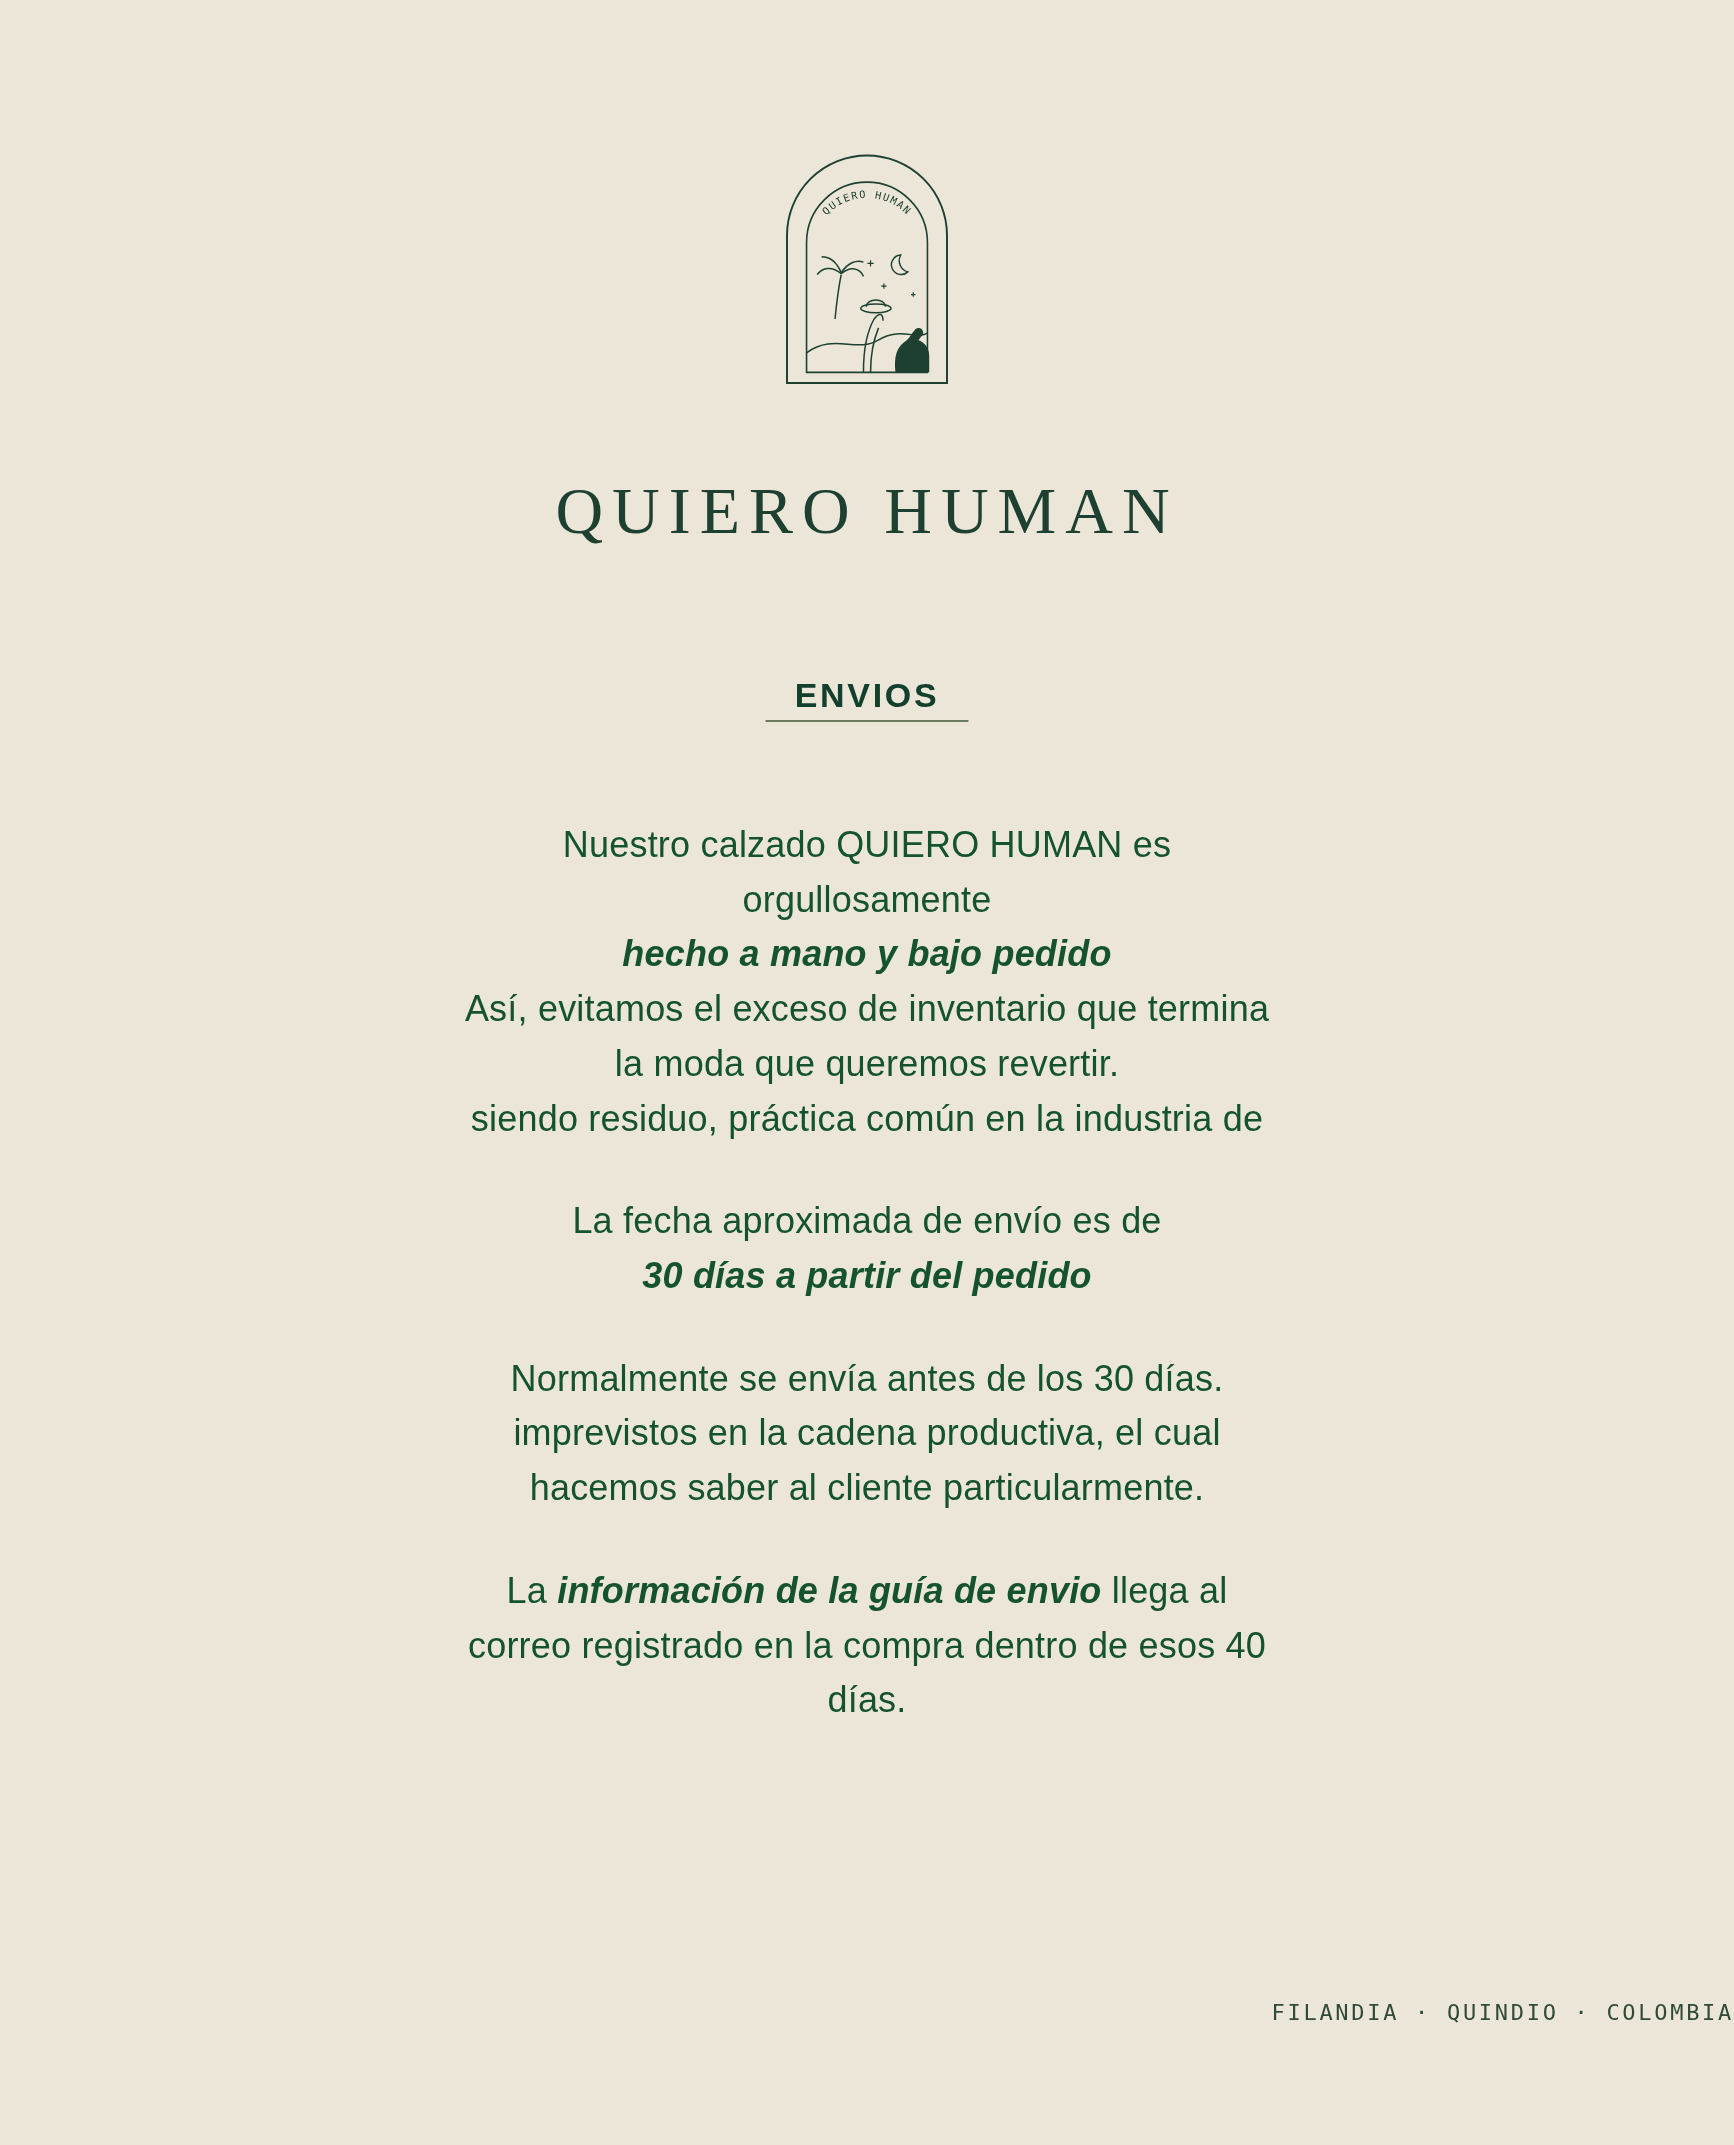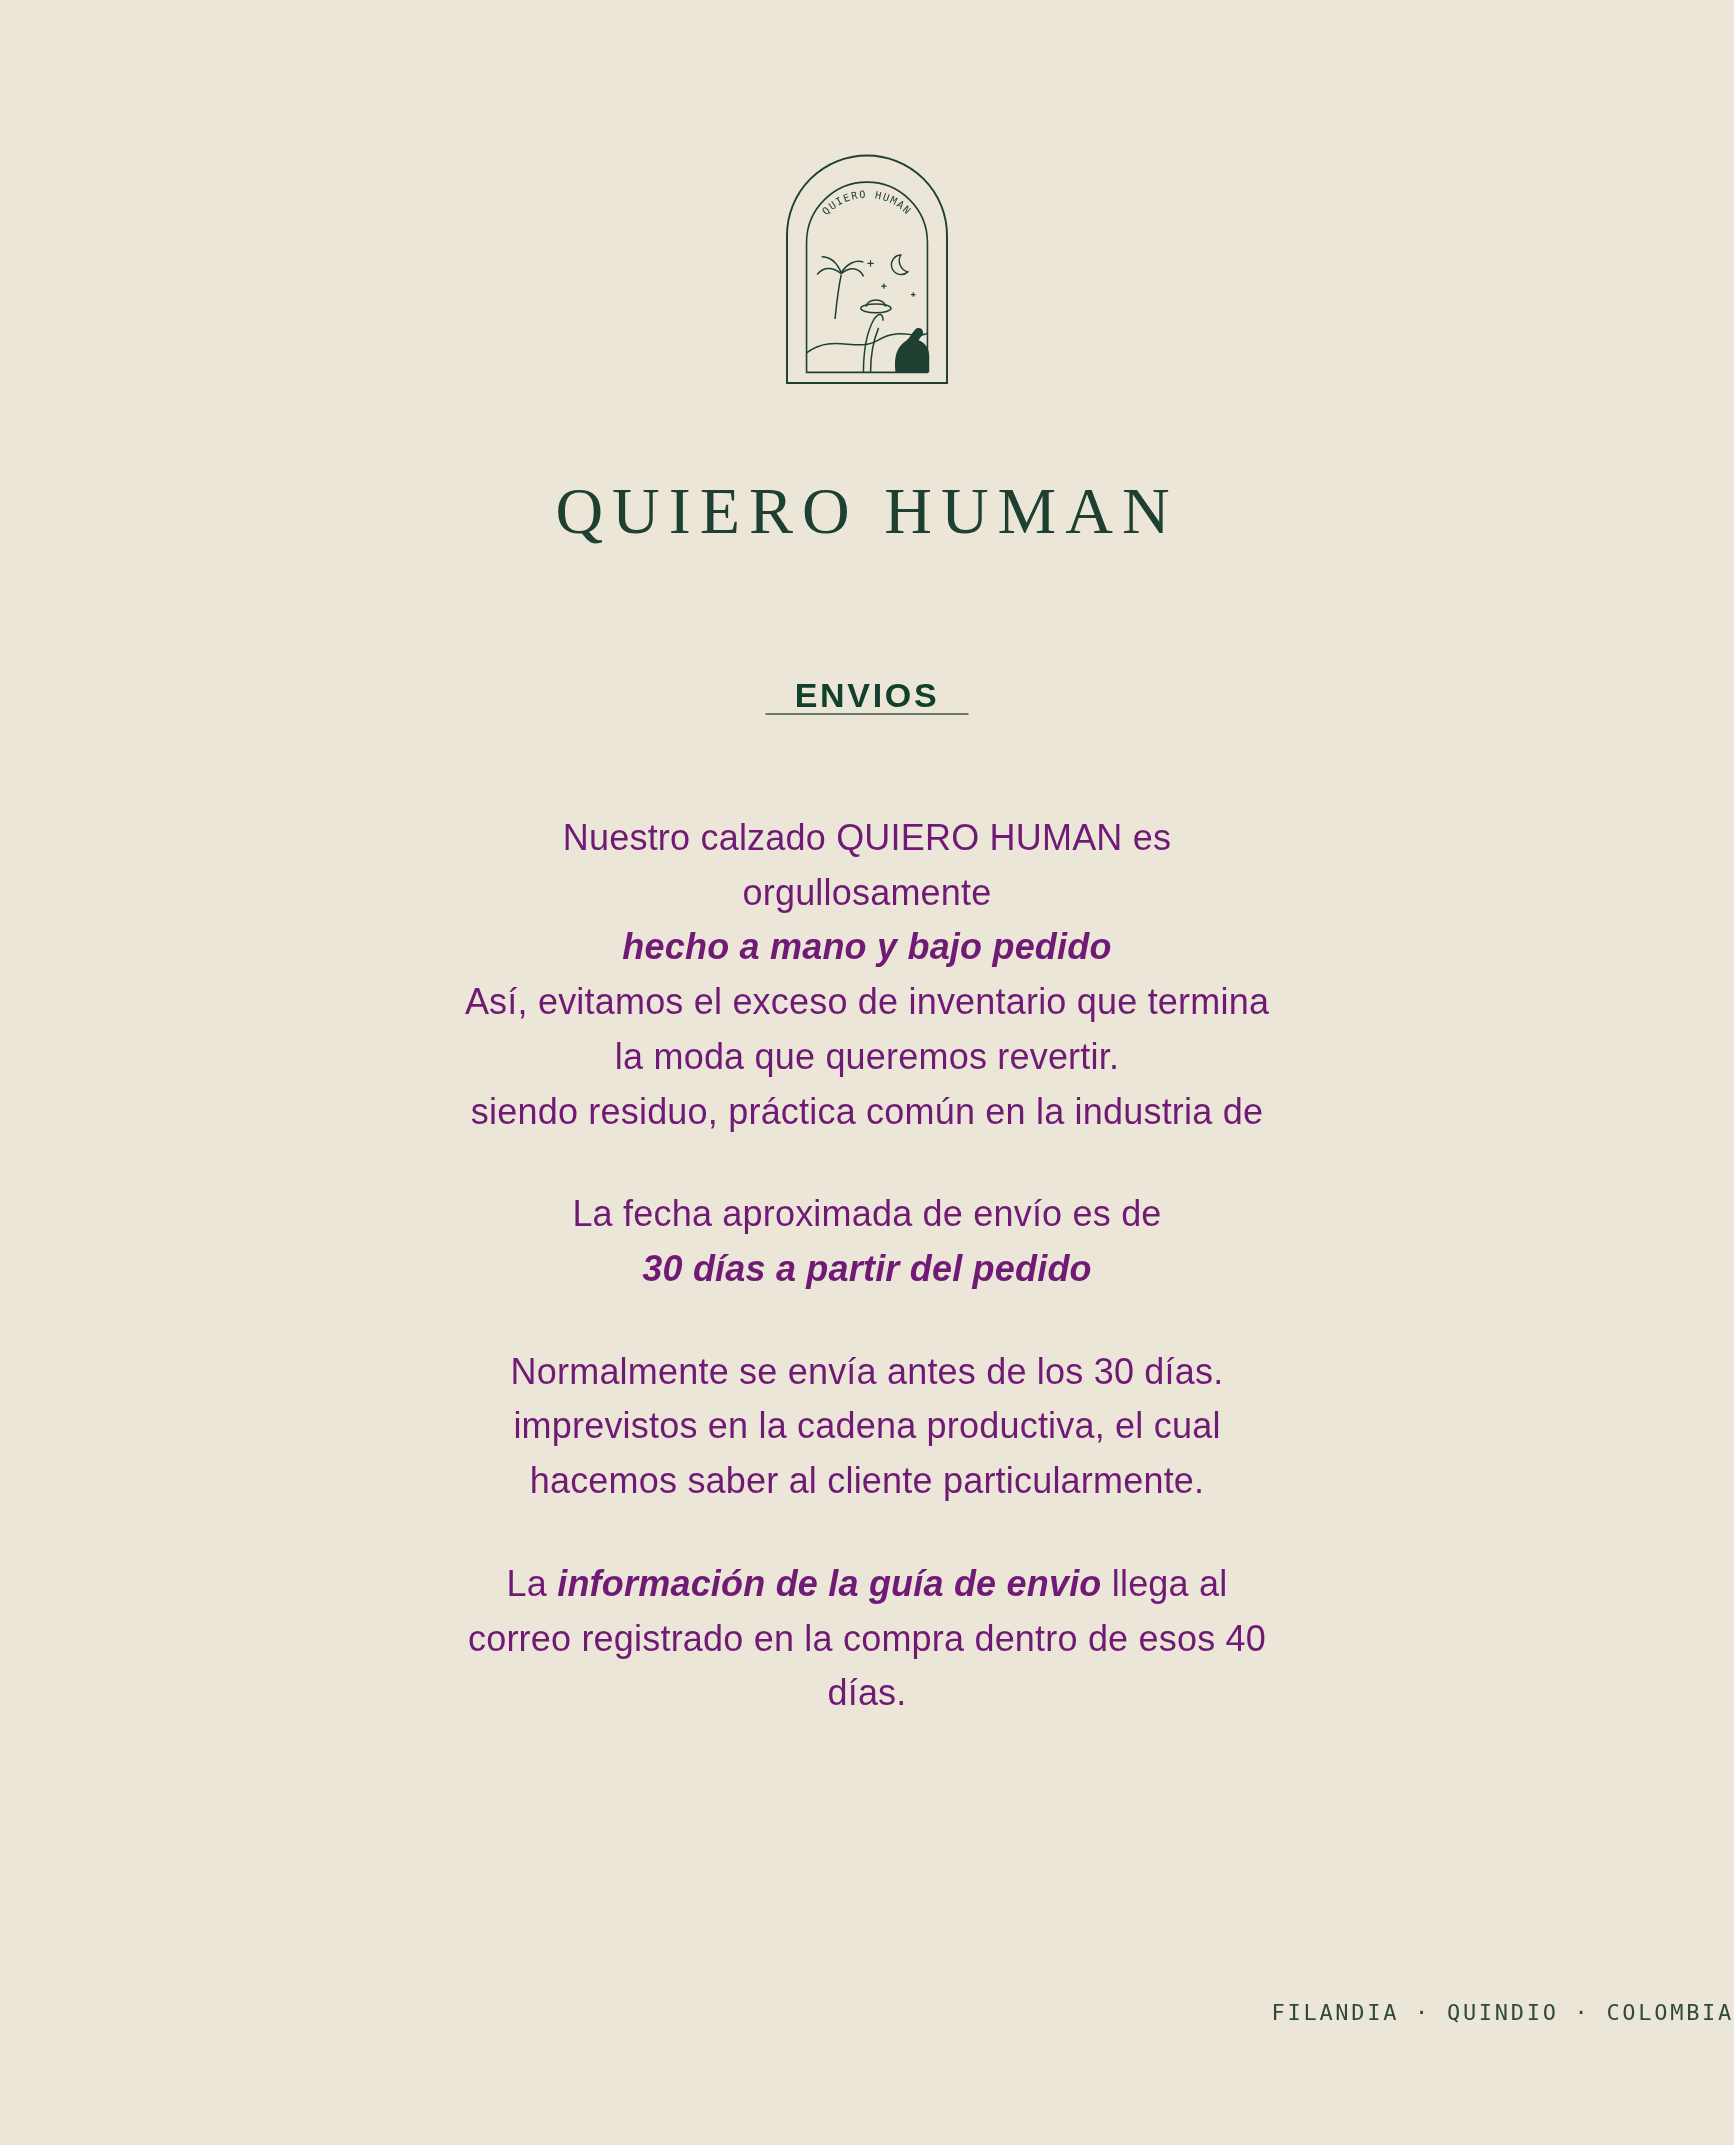--- a/index.html
+++ b/index.html
@@ -46,41 +46,41 @@
   }
 
   
   .section-title {
     margin-top: 132px;
     font-size: 34px;
     font-weight: bold;
     letter-spacing: 2.7px;
     color: #12402c;
     text-align: center;
-    padding-bottom: 0;
+    padding-bottom: 7px;
     position: relative;
   }
   .section-title .rule {
     position: absolute;
     left: 50%;
     transform: translateX(-50%);
     bottom: 0;
     width: 203px;
     height: 1.8px;
     background: #6d7a62;
   }
 
   
   .body-copy {
     margin-top: 96px;
     width: 1158px;
     text-align: center;
     font-size: 36px;
     line-height: 1.52;
-    color: #701a75;
+    color: #14532d;
     letter-spacing: 0.2px;
   }
   .body-copy p { margin: 0; }
   .body-copy .gap { height: 48px; }
   .body-copy b { font-weight: bold; font-style: italic; }
 
   
   .footer {
     position: absolute;
     left: 0;

